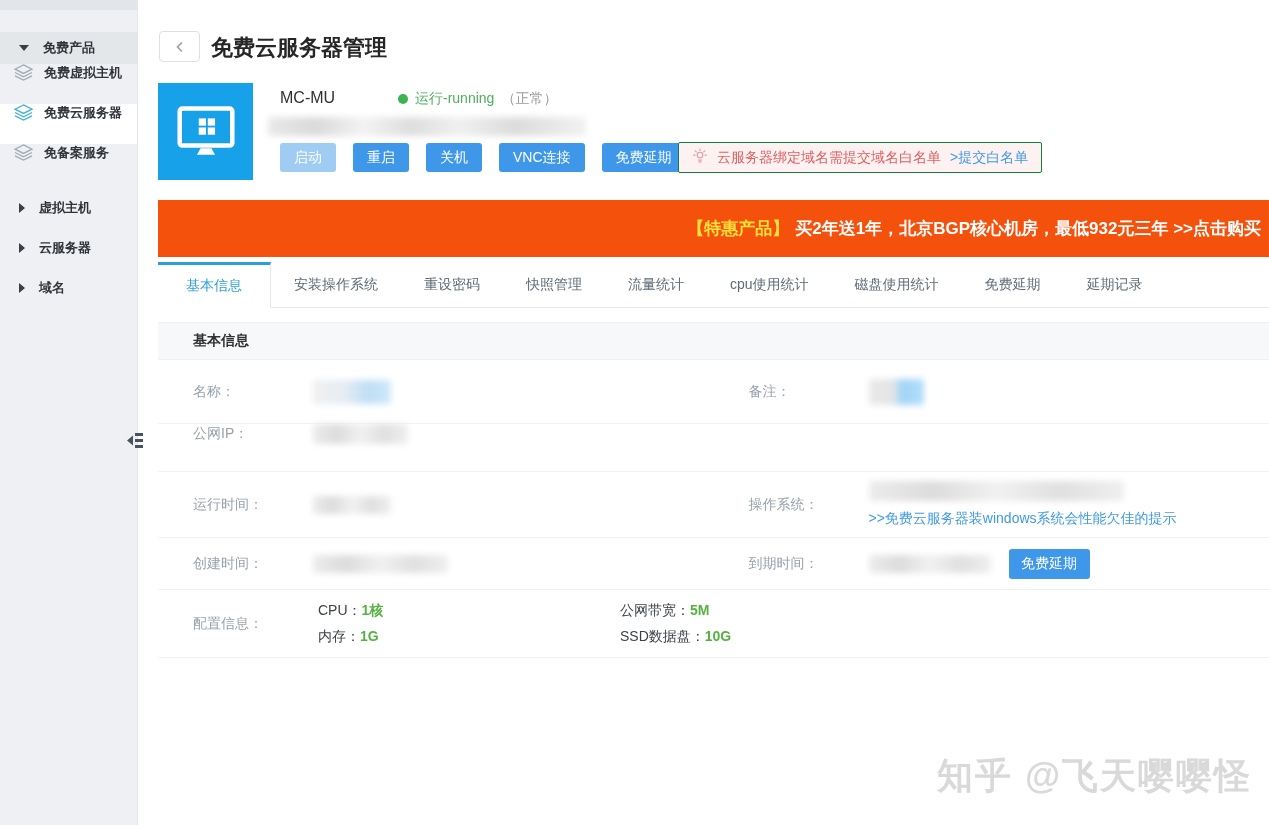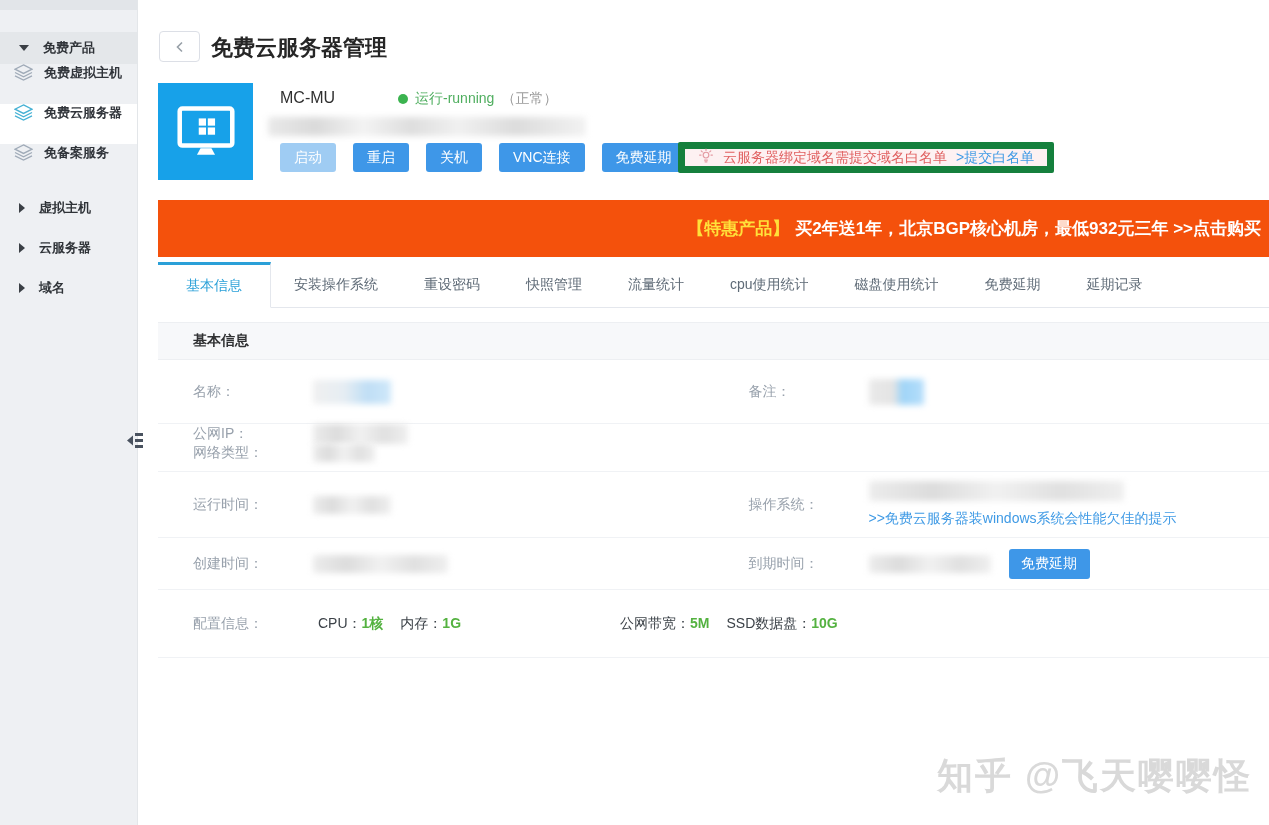--- a/index.html
+++ b/index.html
@@ -51,21 +51,21 @@
   .bz { filter: blur(3px); border-radius:2px; }
   .bz-gray { background: linear-gradient(90deg,#ececec,#dcdcdc 25%,#f1f1f1 50%,#e0e0e0 75%,#efefef); }
   .blur-topbar { position:absolute; left:268px; top:117px; width:318px; height:19px;
     background: linear-gradient(90deg,#e9e9e9,#dadada 15%,#f3f3f3 30%,#dedede 45%,#f0f0f0 60%,#dcdcdc 78%,#f2f2f2); }
   .action-row { position:absolute; left:280px; top:143px; display:flex; gap:17px; }
   .btn { height:29px; padding:0 14px; background:#3e97e8; color:#fff; font-size:14px;
     border:none; border-radius:3px; display:flex; align-items:center; cursor:pointer;
     font-family:inherit; }
   .btn.disabled { background:#9fccf3; }
   .notice { position:absolute; left:678px; top:142px; height:31px;
-    background:#fdf1f2; border:7px solid #15803d; border-radius:2px;
+    background:#fdf1f2; border:1px solid #15803d; border-radius:2px;
     display:flex; align-items:center; gap:9px; padding:0 13px; font-size:14px; }
   .notice-text { color:#e06060; }
   .notice-link { color:#3f9ae5; cursor:pointer; text-decoration:none; }
   
   .promo { position:absolute; left:158px; top:200px; width:1111px; height:57px;
     background:#f4510c; display:flex; align-items:center; justify-content:flex-end;
     padding-right:8px; font-size:17px; font-weight:bold; color:#ffffff; cursor:pointer; }
   .promo-highlight { color:#ffe13a; margin-right:6px; }
   
   .tabs { position:absolute; left:158px; top:262px; width:1111px; height:46px;
@@ -82,21 +82,21 @@
   .row { display:flex; border-bottom:1px solid #f0f2f5; }
   .cell { width:50%; display:flex; align-items:center; }
   .cell .lbl { margin-left:35px; width:120px; flex:0 0 120px; color:#98a1ac; font-size:14px; }
   .r1 { height:64px; } .r2 { height:48px;flex-direction:column; } .r3 { height:66px; }
   .r4 { height:52px; } .r5 { height:68px; }
   .vcol { display:flex; flex-direction:column; gap:9px; align-items:flex-start; }
   .os-link, .blue-link { color:#3f9ae5; font-size:14px; cursor:pointer; text-decoration:none; }
   .btn-extend { height:30px; width:81px; margin-left:18px; background:#3e97e8; color:#fff;
     font-size:14px; border:none; border-radius:3px; cursor:pointer; font-family:inherit; }
   .cfg-wrap { display:flex; }
-  .cfg-col { display:flex; gap:17px; font-size:14px; }
+  .cfg-col { display:flex; flex-direction:column; gap:8px; font-size:14px; }
   .cfg-col.c1 { margin-left:5px; width:302px; }
   .cfg-k { color:#3c4248; }
   .cfg-v { color:#54b240; font-weight:bold; }
   
   .bz-name   { width:78px;  height:24px; background:linear-gradient(90deg,#f0f0f0,#e6edf3 40%,#bfdef5 70%,#cfe8fa); }
   .bz-remark { width:55px;  height:26px; background:linear-gradient(90deg,#e9e9e9 0%,#e4e4e4 45%,#9fd4f7 60%,#b5defb); }
   .bz-ip     { width:95px;  height:20px; }
   .bz-net    { width:62px;  height:18px; }
   .bz-up     { width:78px;  height:18px; }
   .bz-os     { width:255px; height:20px; }
@@ -255,24 +255,20 @@
     <div class="cell">
       <span class="lbl">备注：</span>
       <span class="bz bz-remark"></span>
     </div>
   </div>
 
   <div class="row r2">
     <div class="cell">
       <span class="lbl">公网IP：</span>
       <span class="bz bz-gray bz-ip"></span>
-    </div>
-    <div class="cell">
-      <span class="lbl">网络类型：</span>
-      <span class="bz bz-gray bz-net"></span>
     </div>
   </div>
 
   <div class="row r3">
     <div class="cell">
       <span class="lbl">运行时间：</span>
       <span class="bz bz-gray bz-up"></span>
     </div>
     <div class="cell">
       <span class="lbl">操作系统：</span>

